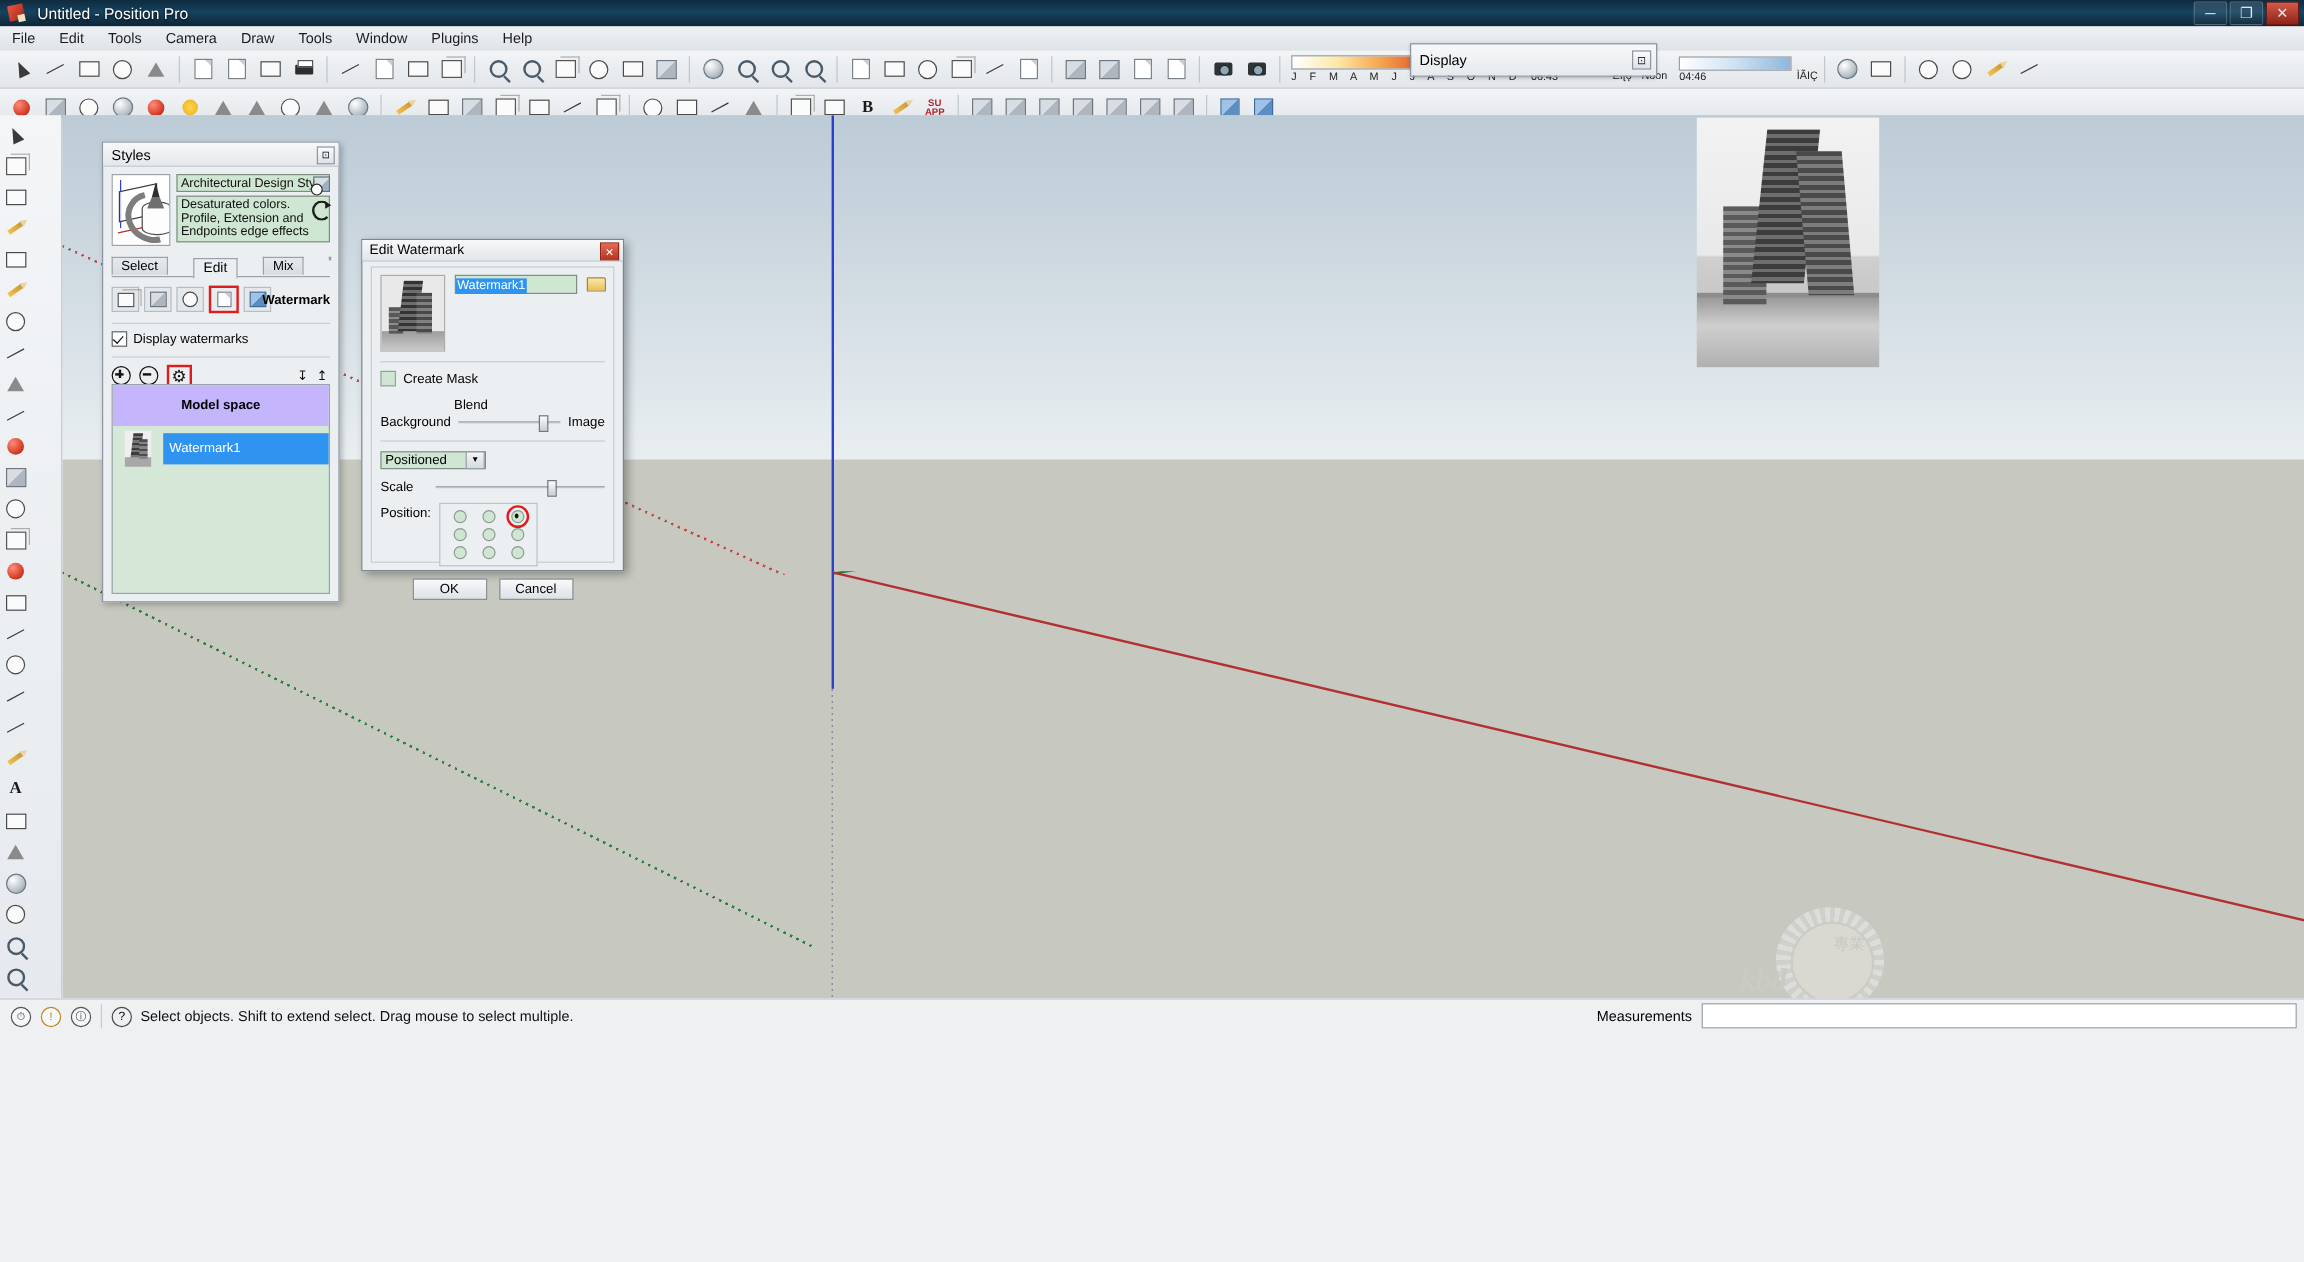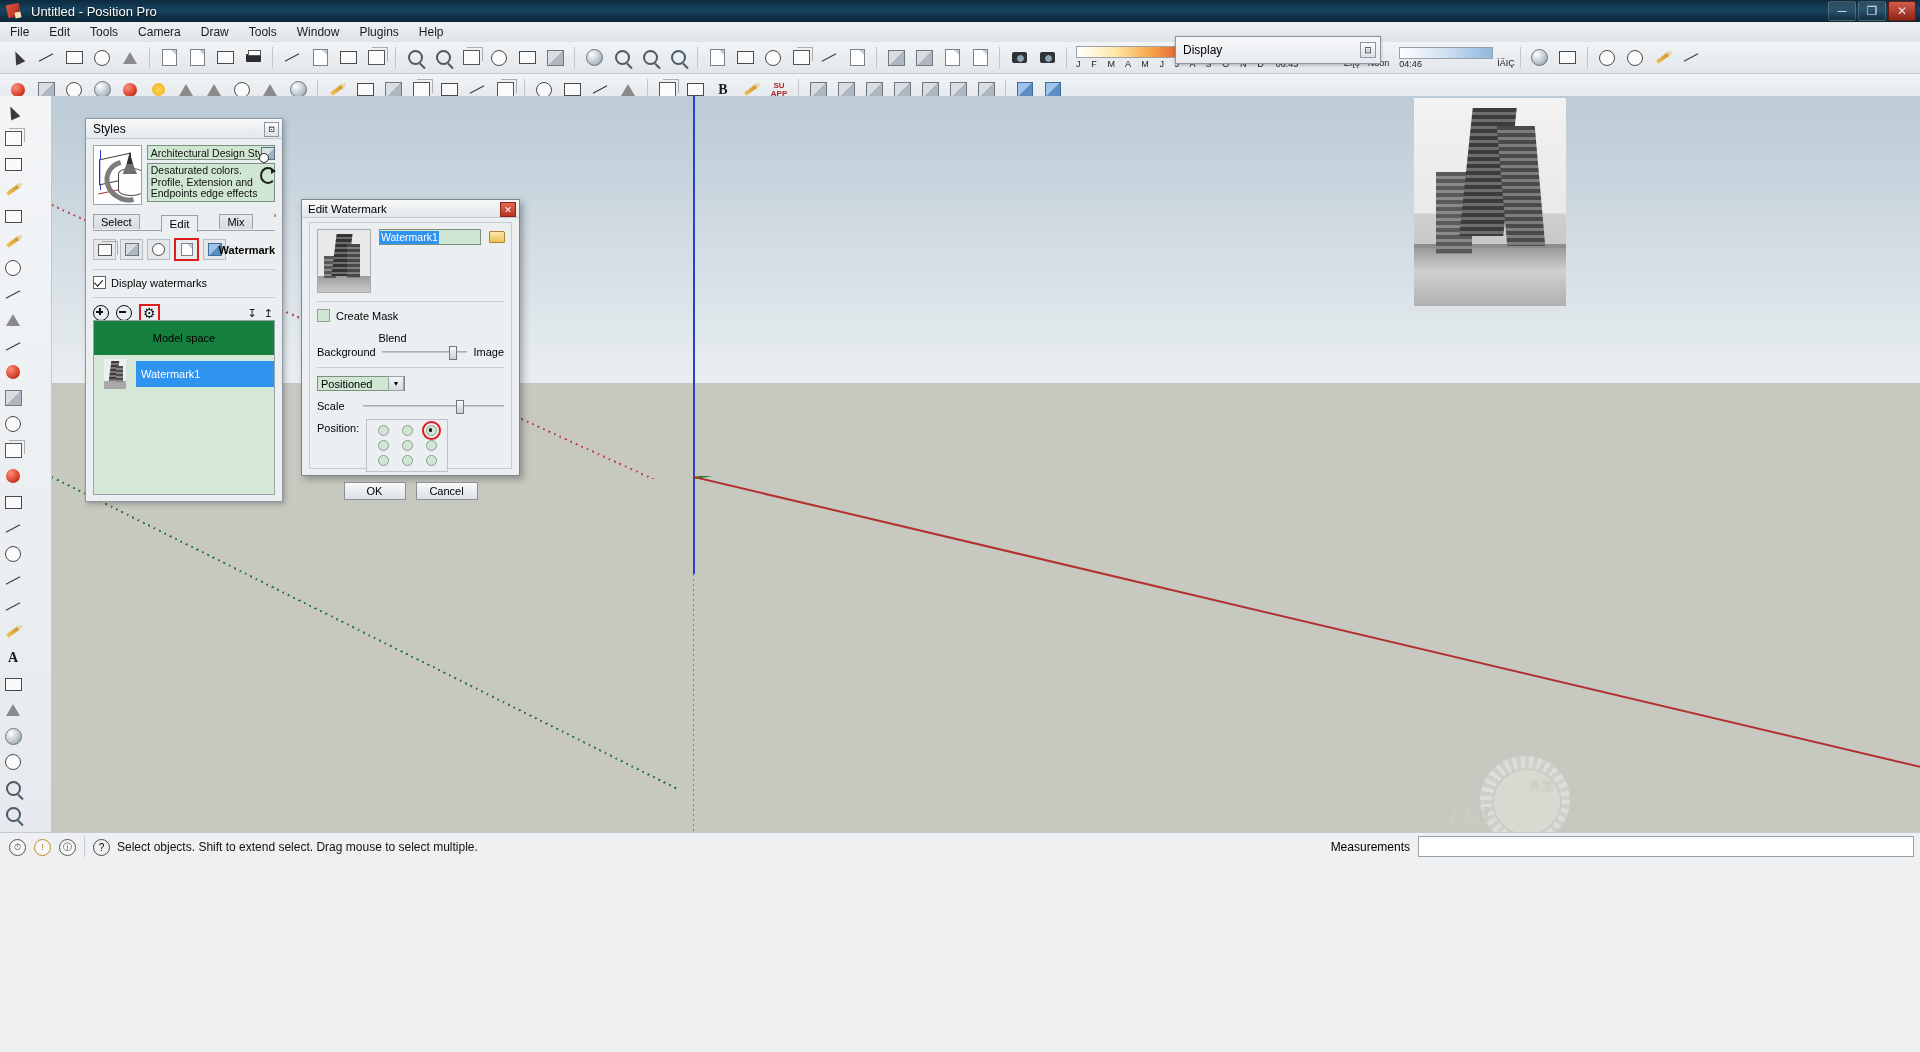--- a/index.html
+++ b/index.html
@@ -214,22 +214,22 @@
   .circ.plus:after{content:"";position:absolute;left:5.4px;top:2.4px;width:1.6px;height:7px;background:#111;}
   .gear-wrap{border:2px solid #e01b1b;padding:0 2px;display:flex;align-items:center;}
   .gear{font-size:14px;line-height:14px;color:#111;}
   .arrows-r{position:absolute;right:2px;display:flex;gap:7px;font-size:11px;color:#111;}
   .hdr-row{display:flex;margin-top:6px;border-top:1px solid #c9ced3;border-bottom:1px solid #c9ced3;
     font-size:11px;}
   .hdr-row .h1{width:42px;padding:1px 4px;border-right:1px solid #c9ced3;}
   .hdr-row .h2{padding:1px 6px;}
   .list{position:absolute;left:7px;right:7px;top:201px;bottom:6px;background:#d5e8d8;
     border:1px solid #9aa3aa;overflow:hidden;}
-  .list-modelspace{height:34px;background:#15803d;display:flex;align-items:center;
-    justify-content:center;font-size:11px;}
+  .list-modelspace{height:34px;background:#c4b5fd;display:flex;align-items:center;
+    justify-content:center;font-size:11px;font-weight:bold;}
   .list-row{display:flex;align-items:center;height:38px;}
   .lthumb{width:42px;height:36px;display:flex;align-items:center;justify-content:center;}
   .mini-bldg{width:22px;height:30px;position:relative;background:#efefef;filter:grayscale(1);}
   .mini-bldg .a{position:absolute;left:6px;top:2px;width:8px;height:20px;
     background:repeating-linear-gradient(180deg,#3c3c3c 0 2px,#767676 2px 4px);transform:skewX(-7deg);}
   .mini-bldg .b{position:absolute;left:12px;top:7px;width:7px;height:16px;
     background:repeating-linear-gradient(180deg,#4d4d4d 0 2px,#858585 2px 4px);}
   .mini-bldg .c{position:absolute;left:0;top:22px;width:22px;height:8px;background:#a8a8a8;}
   .lname{flex:1;background:#2f93f0;color:#fff;font-size:11px;padding:2px 5px;height:26px;
     line-height:22px;box-sizing:border-box;}

